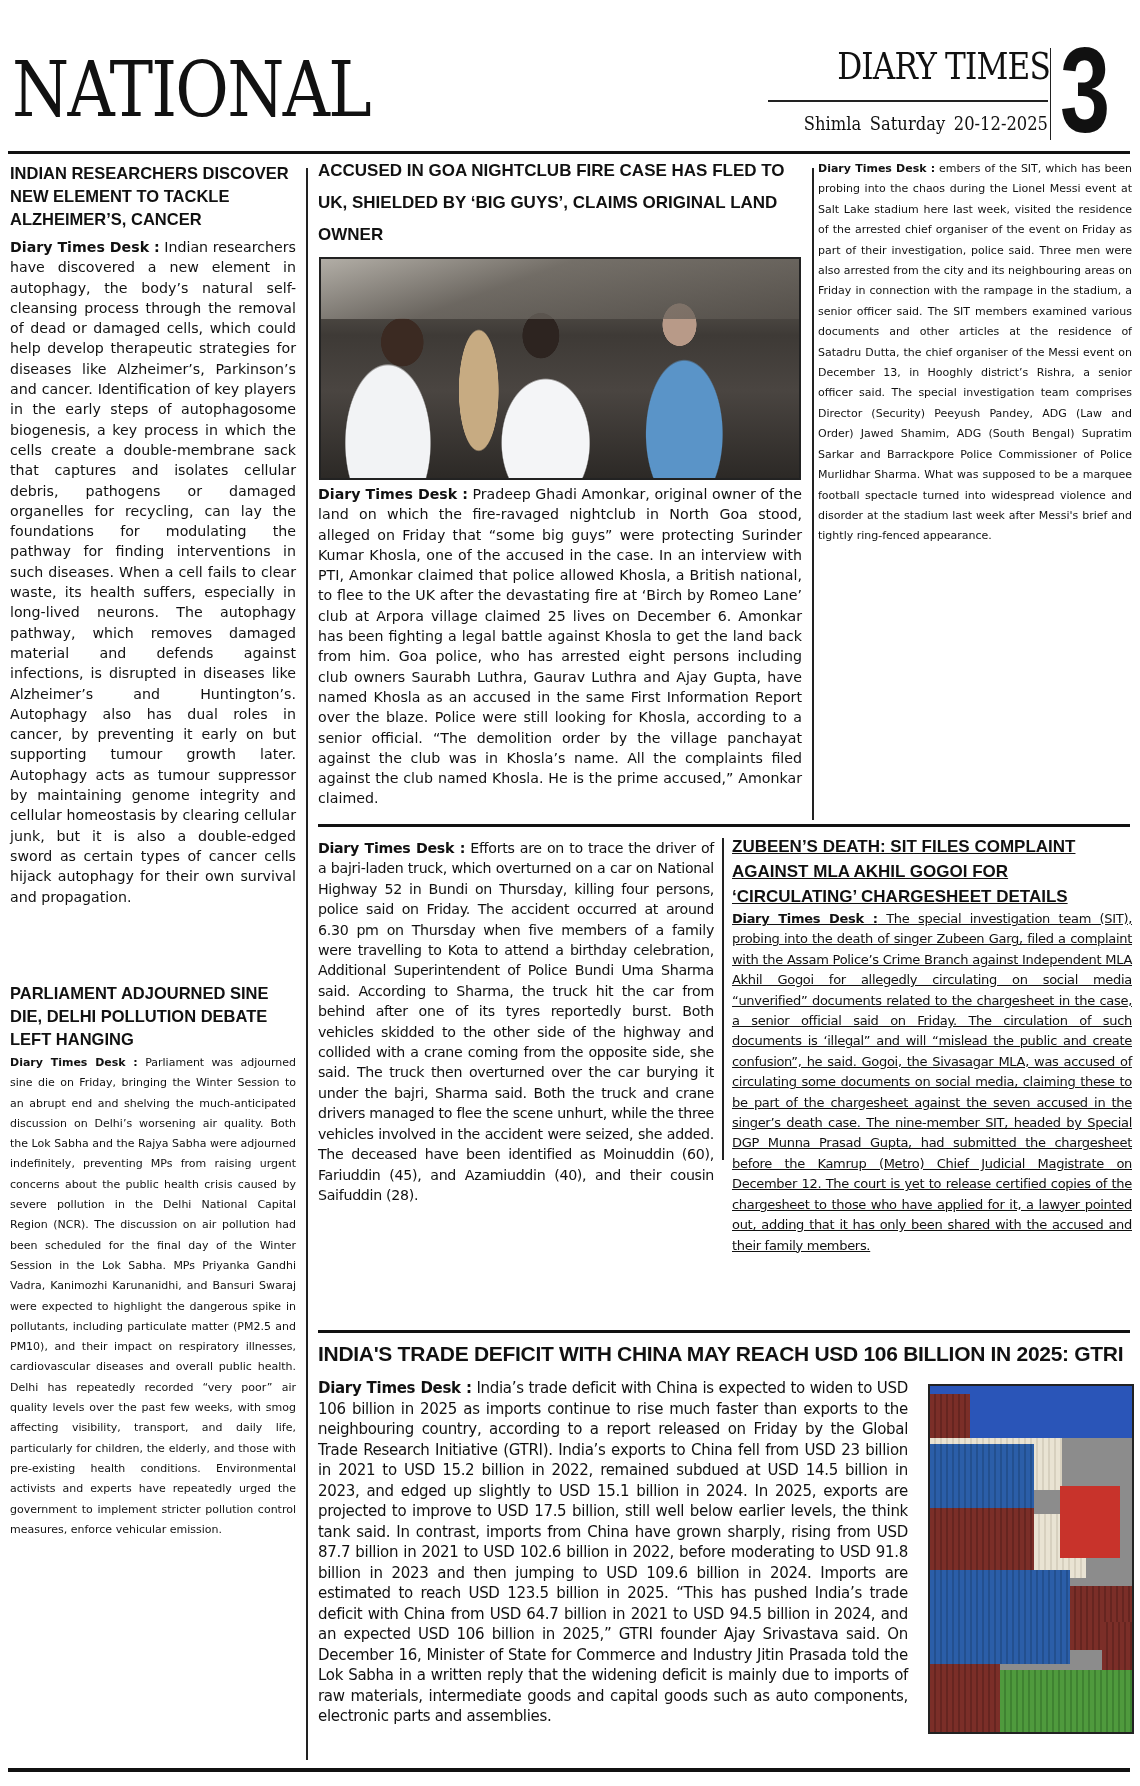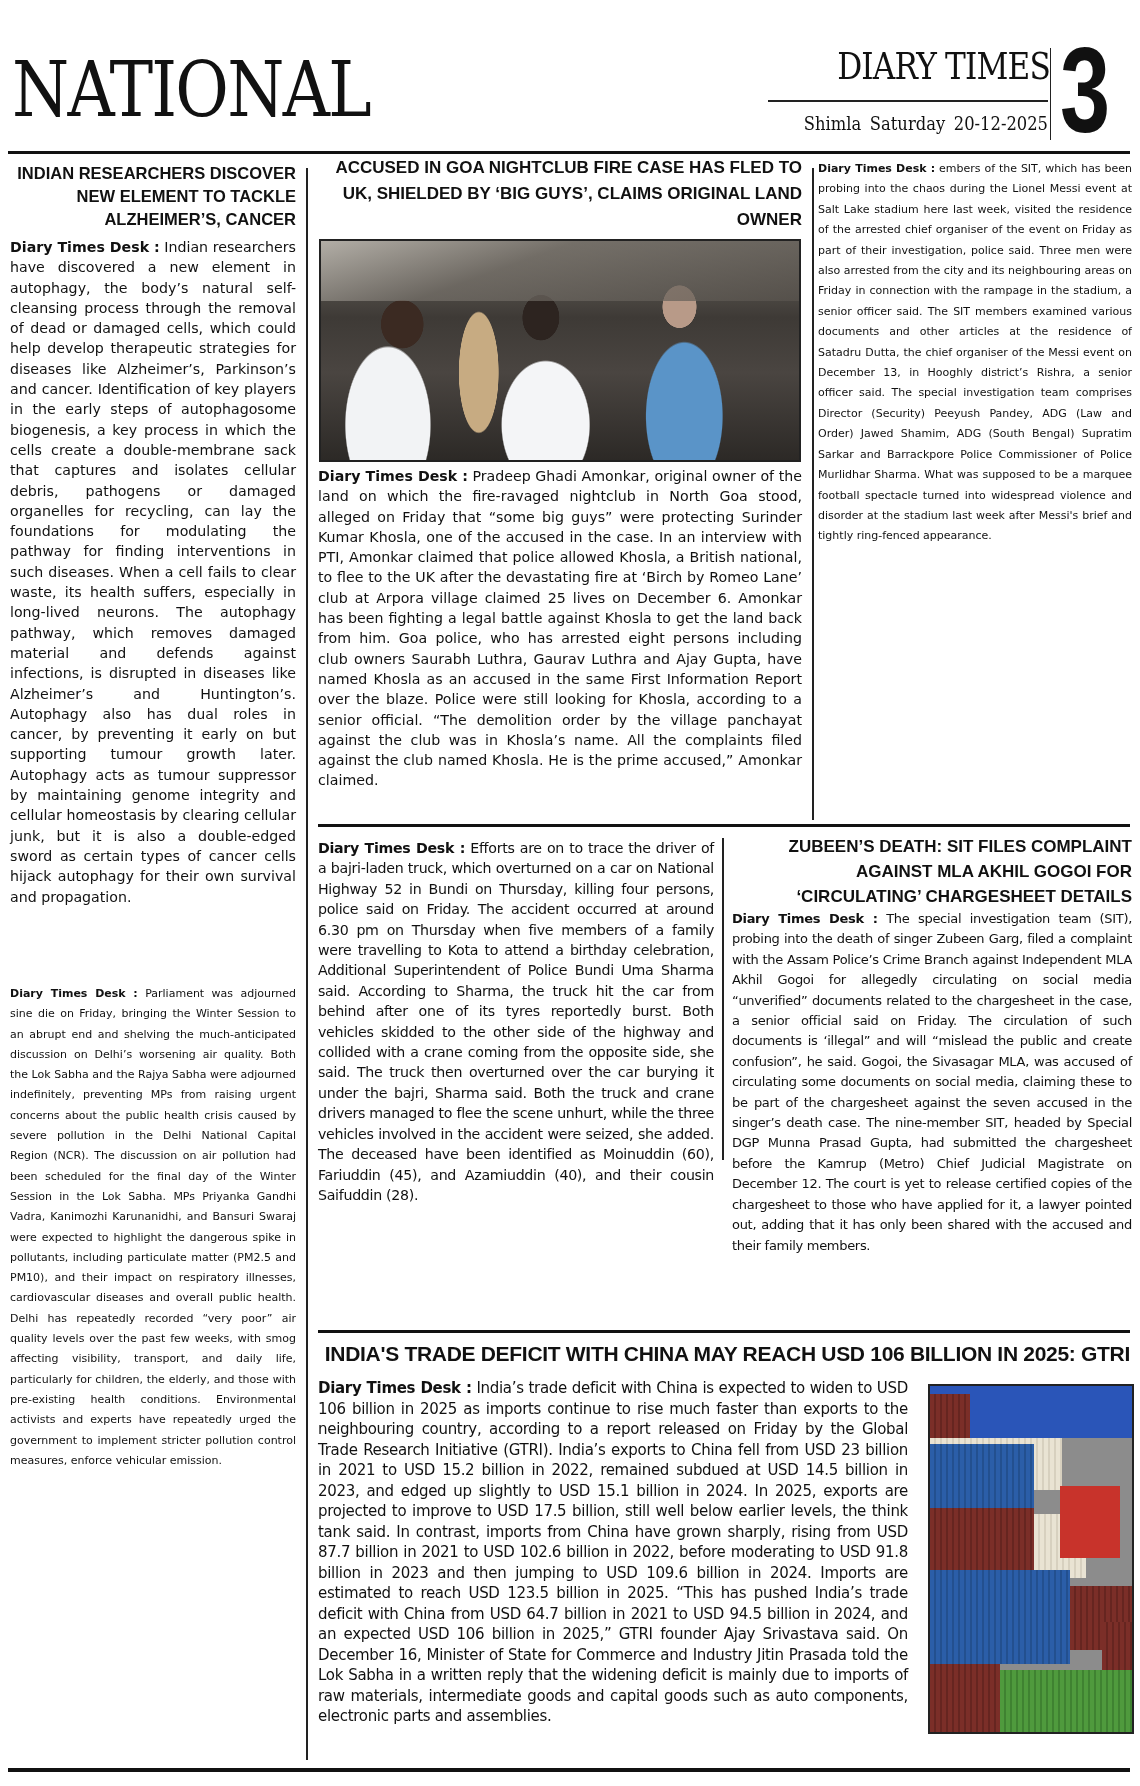--- a/index.html
+++ b/index.html
@@ -10,37 +10,37 @@
   .section-title { position: absolute; left: 12px; top: 52px; font-family: "DejaVu Serif", serif; font-size: 76px; letter-spacing: -2px; line-height: 1; transform: scaleX(0.86); transform-origin: left top; color: #111; }
   .paper-name { position: absolute; left: 760px; top: 44px; width: 290px; text-align: right; font-family: "DejaVu Serif", serif; font-size: 38px; letter-spacing: -1px; transform: scaleX(0.82); transform-origin: right top; color: #111; }
   .paper-rule { position: absolute; left: 768px; top: 100px; width: 280px; height: 2px; background: #222; }
   .dateline { position: absolute; left: 740px; top: 112px; width: 308px; text-align: right; font-family: "DejaVu Serif", serif; font-size: 19px; transform: scaleX(0.86); transform-origin: right top; color: #111; word-spacing: 4px; }
   .mast-vrule { position: absolute; left: 1050px; top: 48px; width: 1px; height: 92px; background: #222; }
   .page-no { position: absolute; left: 1060px; top: 30px; font-family: "Liberation Sans", sans-serif; font-weight: 900; font-size: 120px; line-height: 1; transform: scaleX(0.75); transform-origin: left top; color: #111; }
   .top-rule { position: absolute; left: 8px; top: 151px; width: 1122px; height: 3px; background: #111; }
 
   
   .article { position: absolute; }
-  .headline { font-family: "Liberation Sans", sans-serif; font-weight: 700; text-align: right; text-transform: uppercase; color: #111; margin: 0; }
+  .headline { font-family: "Liberation Sans", sans-serif; font-weight: 700; text-align: left; text-transform: uppercase; color: #111; margin: 0; }
   .body { font-family: "DejaVu Sans", sans-serif; color: #111; text-align: justify; margin: 0; }
   .byline { font-weight: 700; }
   .vrule { position: absolute; width: 2px; background: #222; }
   .hrule { position: absolute; height: 3px; background: #111; }
 
   
   #a-alz { left: 10px; top: 162px; width: 286px; }
   #a-alz .headline { font-size: 16.5px; line-height: 23px; }
   #a-alz .body { font-size: 14.2px; line-height: 20.3px; margin-top: 6px; }
   #a-parl { left: 10px; top: 982px; width: 286px; }
   #a-parl .headline { font-size: 16.5px; line-height: 23px; }
   #a-parl .body { font-size: 11px; line-height: 20.3px; margin-top: 2px; }
 
   
   #a-goa { left: 318px; top: 155px; width: 484px; }
-  #a-goa .headline { font-size: 17px; line-height: 26px; }
+  #a-goa .headline { font-size: 17px; line-height: 32px; }
   .photo-goa { width: 478px; height: 219px; margin: 6px auto 4px auto; border: 2px solid #222; position: relative; overflow: hidden;
     background:
       radial-gradient(ellipse 60px 110px at 14% 84%, #f2f3f5 0 70%, transparent 72%),
       radial-gradient(ellipse 30px 34px at 17% 38%, #3b2a22 0 70%, transparent 72%),
       radial-gradient(ellipse 28px 85px at 33% 60%, #c7ab82 0 70%, transparent 72%),
       radial-gradient(ellipse 62px 90px at 47% 84%, #f4f5f7 0 70%, transparent 72%),
       radial-gradient(ellipse 26px 32px at 46% 35%, #2d2420 0 70%, transparent 72%),
       radial-gradient(ellipse 54px 104px at 76% 80%, #5a94c8 0 70%, transparent 72%),
       radial-gradient(ellipse 24px 30px at 75% 30%, #b89a88 0 70%, transparent 72%),
       linear-gradient(180deg, #6f6a63 0%, #3e3a36 35%, #4a4541 60%, #2c2926 100%);
@@ -50,21 +50,21 @@
 
   
   #a-messi { left: 818px; top: 155px; width: 314px; }
   #a-messi .headline { font-size: 17px; line-height: 26px; }
   #a-messi .body { font-size: 11px; line-height: 20.4px; margin-top: 4px; }
 
   
   #a-bundi { left: 318px; top: 834px; width: 498px; }
   #a-bundi .headline { font-size: 17px; line-height: 25px; }
   #a-bundi .body { font-size: 14.2px; line-height: 20.4px; margin-top: 4px; letter-spacing: -0.3px; }
-  #a-zubeen { left: 732px; top: 834px; width: 400px; }
+  #a-zubeen { left: 732px; top: 834px; width: 400px; text-decoration: underline; }
   #a-zubeen .headline { font-size: 17px; line-height: 25px; }
   #a-zubeen .body { font-size: 13px; line-height: 20.4px; margin-top: 0; letter-spacing: -0.3px; }
 
   
   #a-trade { left: 318px; top: 1340px; width: 812px; }
   #a-trade .headline { font-size: 21px; line-height: 28px; letter-spacing: -0.3px; }
   .trade-wrap { position: relative; margin-top: 10px; }
   #a-trade .body { width: 590px; font-size: 15px; line-height: 20.5px; letter-spacing: -0.3px; }
   .photo-containers { position: absolute; left: 610px; top: 6px; width: 202px; height: 346px; border: 2px solid #222; overflow: hidden;
     background: linear-gradient(180deg, #2a55b8 0%, #2a55b8 15%, #8c8c8c 15%, #8c8c8c 100%); }
@@ -98,20 +98,21 @@
 <div class="vrule" style="left:722px; top:838px; height:322px;"></div>
 <div class="hrule" style="left:318px; top:824px; width:812px;"></div>
 <div class="hrule" style="left:318px; top:1330px; width:812px;"></div>
 
 <article class="article" id="a-alz">
   <h2 class="headline">Indian researchers discover new element to tackle Alzheimer’s, cancer</h2>
   <p class="body"><span class="byline">Diary Times Desk :</span><span> Indian researchers have discovered a new element in autophagy, the body’s natural self-cleansing process through the removal of dead or damaged cells, which could help develop therapeutic strategies for diseases like Alzheimer’s, Parkinson’s and cancer. Identification of key players in the early steps of autophagosome biogenesis, a key process in which the cells create a double-membrane sack that captures and isolates cellular debris, pathogens or damaged organelles for recycling, can lay the foundations for modulating the pathway for finding interventions in such diseases. When a cell fails to clear waste, its health suffers, especially in long-lived neurons. The autophagy pathway, which removes damaged material and defends against infections, is disrupted in diseases like Alzheimer’s and Huntington’s. Autophagy also has dual roles in cancer, by preventing it early on but supporting tumour growth later. Autophagy acts as tumour suppressor by maintaining genome integrity and cellular homeostasis by clearing cellular junk, but it is also a double-edged sword as certain types of cancer cells hijack autophagy for their own survival and propagation.</span></p>
 </article>
 
 <article class="article" id="a-parl">
+  <h2 class="headline">Parliament adjourned sine die, Delhi pollution debate left hanging</h2>
   <p class="body"><span class="byline">Diary Times Desk :</span><span> Parliament was adjourned sine die on Friday, bringing the Winter Session to an abrupt end and shelving the much-anticipated discussion on Delhi’s worsening air quality. Both the Lok Sabha and the Rajya Sabha were adjourned indefinitely, preventing MPs from raising urgent concerns about the public health crisis caused by severe pollution in the Delhi National Capital Region (NCR). The discussion on air pollution had been scheduled for the final day of the Winter Session in the Lok Sabha. MPs Priyanka Gandhi Vadra, Kanimozhi Karunanidhi, and Bansuri Swaraj were expected to highlight the dangerous spike in pollutants, including particulate matter (PM2.5 and PM10), and their impact on respiratory illnesses, cardiovascular diseases and overall public health. Delhi has repeatedly recorded “very poor” air quality levels over the past few weeks, with smog affecting visibility, transport, and daily life, particularly for children, the elderly, and those with pre-existing health conditions. Environmental activists and experts have repeatedly urged the government to implement stricter pollution control measures, enforce vehicular emission.</span></p>
 </article>
 
 <article class="article" id="a-goa">
   <h2 class="headline">Accused in Goa nightclub fire case has fled to UK, shielded by ‘big guys’, claims original land owner</h2>
   <div class="photo-goa" title="Officials inspecting the fire-ravaged nightclub interior">
     <div class="ceiling"></div>
   </div>
   <p class="body"><span class="byline">Diary Times Desk :</span><span> Pradeep Ghadi Amonkar, original owner of the land on which the fire-ravaged nightclub in North Goa stood, alleged on Friday that “some big guys” were protecting Surinder Kumar Khosla, one of the accused in the case. In an interview with PTI, Amonkar claimed that police allowed Khosla, a British national, to flee to the UK after the devastating fire at ‘Birch by Romeo Lane’ club at Arpora village claimed 25 lives on December 6. Amonkar has been fighting a legal battle against Khosla to get the land back from him. Goa police, who has arrested eight persons including club owners Saurabh Luthra, Gaurav Luthra and Ajay Gupta, have named Khosla as an accused in the same First Information Report over the blaze. Police were still looking for Khosla, according to a senior official. “The demolition order by the village panchayat against the club was in Khosla’s name. All the complaints filed against the club named Khosla. He is the prime accused,” Amonkar claimed.</span></p>
 </article>

